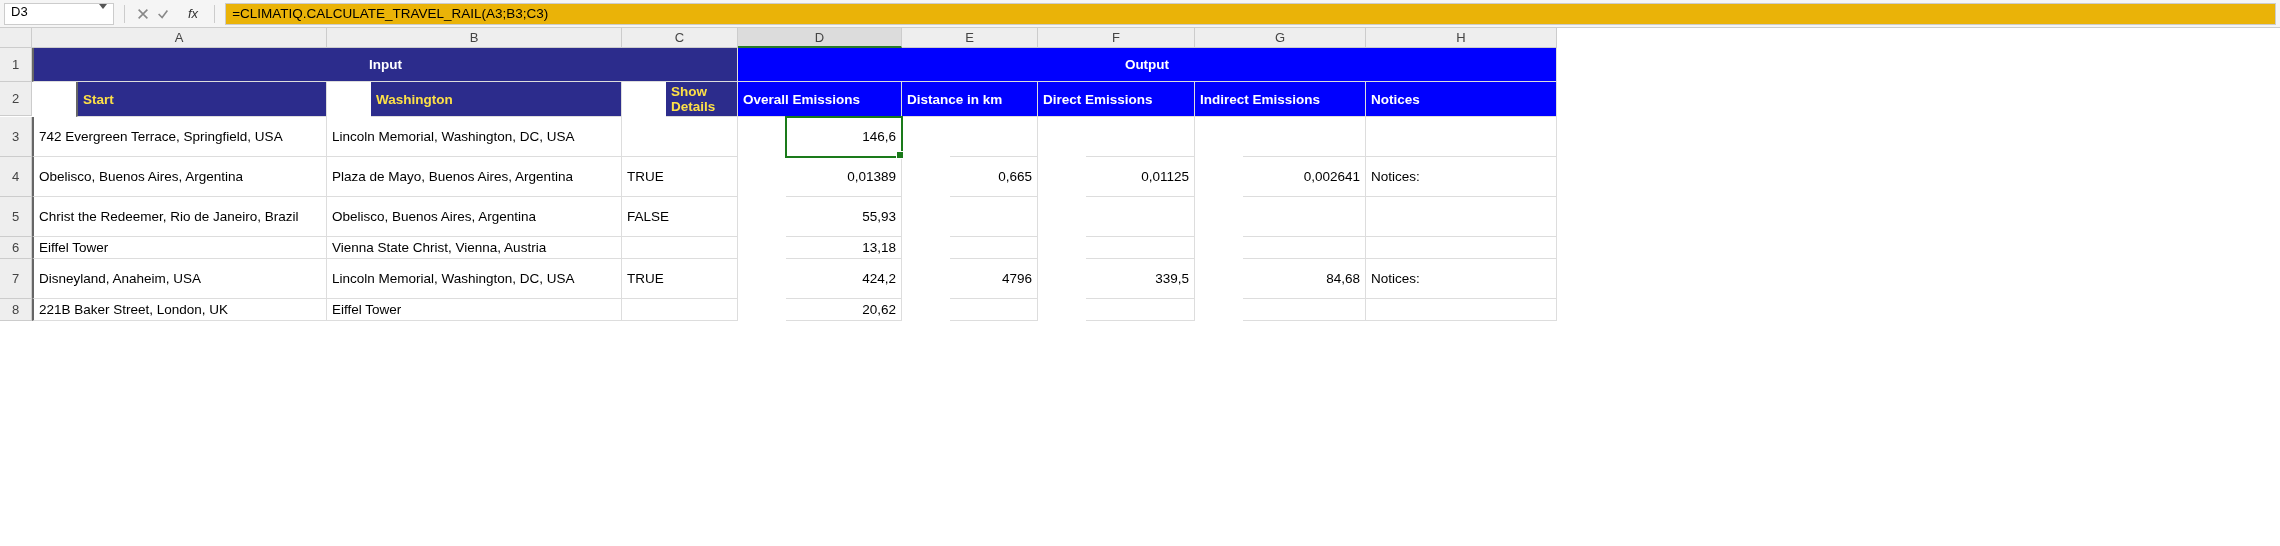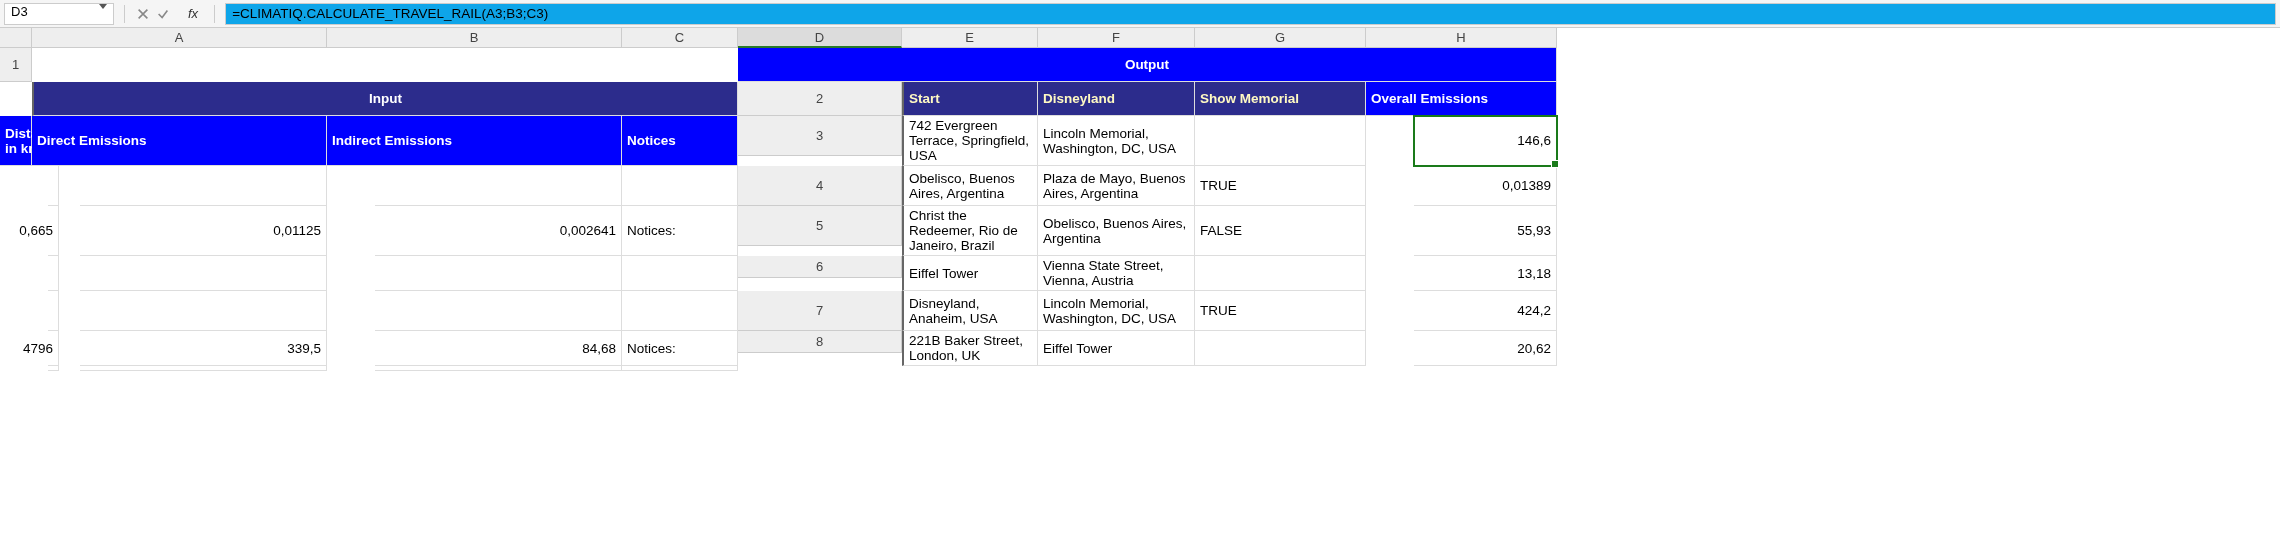--- a/index.html
+++ b/index.html
@@ -11,32 +11,32 @@
 }
 .name-box {
   width: 110px; height: 22px; background: #fff; border: 1px solid #ccc;
   display: flex; align-items: flex-start; padding: 0 6px; justify-content: space-between;
 }
 .dropdown-chevron { width:0; height:0; border-left:4px solid transparent; border-right:4px solid transparent; border-top:5px solid #555; }
 .vdiv { width:1px; height:18px; background:#ccc; margin:0 6px; }
 .fb-icon { width:16px; height:16px; display:inline-flex; align-items:center; justify-content:center; }
 .fb-icon svg { width:14px; height:14px; }
 .fx { font-style: italic; font-size: 13px; color:#333; margin: 0 6px 0 13px; }
-.formula-input { flex:1; height:22px; background:#0ea5e9; border:1px solid #ccc; padding:0 6px; display:flex; align-items:center; font-size:13.5px; }
+.formula-input { flex:1; height:22px; background:#eab308; border:1px solid #ccc; padding:0 6px; display:flex; align-items:center; font-size:13.5px; }
 
 .grid { display:grid; grid-template-columns: 32px 295px 295px 116px 164px 136px 157px 171px 191px; }
 .col-head { background:#eee; border-right:1px solid #ccc; border-bottom:1px solid #ccc; text-align:center; font-size:13px; color:#444; height:20px; line-height:20px; }
 .col-head.sel { background:#dcdcdc; border-bottom:2px solid #2a7a2a; }
 .row-head { background:#eee; border-right:1px solid #ccc; border-bottom:1px solid #ccc; text-align:center; font-size:13px; color:#444; display:flex; align-items:center; justify-content:center; }
 .corner { background:#eee; border-right:1px solid #ccc; border-bottom:1px solid #ccc; }
 
 .cell { border-right:1px solid #ddd; border-bottom:1px solid #ddd; padding:2px 5px; display:flex; align-items:center; font-size:13.5px; background:#fff; }
 .hdr-input { background:#2c2c8c; color:#fff; font-weight:bold; justify-content:center; }
 .hdr-output { background:#0000ff; color:#fff; font-weight:bold; justify-content:center; }
-.subhdr-input { background:#2c2c8c; color:#fef9c3; font-weight:bold; }
+.subhdr-input { background:#2c2c8c; color:#fde047; font-weight:bold;margin-left:44px; }
 .subhdr-output { background:#0000ff; color:#fff; font-weight:bold; }
 .num { justify-content:flex-end;margin-left:48px; }
 .selected-cell { outline:2px solid #1a7a1a; outline-offset:-1px; position:relative; z-index:2; }
 .selected-cell::after { content:""; position:absolute; right:-3px; bottom:-3px; width:6px; height:6px; background:#1a7a1a; border:1px solid #fff; }
 .left-border { border-left: 2px solid #666; }
 </style>
 </head>
 <body>
 
 <div class="formula-bar">
@@ -68,27 +68,27 @@
   <div class="col-head">A</div>
   <div class="col-head">B</div>
   <div class="col-head">C</div>
   <div class="col-head sel">D</div>
   <div class="col-head">E</div>
   <div class="col-head">F</div>
   <div class="col-head">G</div>
   <div class="col-head">H</div>
 
   <div class="row-head" style="height:34px">1</div>
+  <div class="cell hdr-input left-border" style="grid-column:2/5;height:34px">Input</div>
   <div class="cell hdr-output" style="grid-column:5/10;height:34px">Output</div>
-  <div class="cell hdr-input left-border" style="grid-column:2/5;height:34px">Input</div>
 
   <div class="row-head" style="height:34px">2</div>
   <div class="cell subhdr-input left-border">Start</div>
-  <div class="cell subhdr-input">Disneyland</div>
-  <div class="cell subhdr-input">Show Memorial</div>
+  <div class="cell subhdr-input">Washington</div>
+  <div class="cell subhdr-input">Show Details</div>
   <div class="cell subhdr-output">Overall Emissions</div>
   <div class="cell subhdr-output">Distance in km</div>
   <div class="cell subhdr-output">Direct Emissions</div>
   <div class="cell subhdr-output">Indirect Emissions</div>
   <div class="cell subhdr-output">Notices</div>
 
   <div class="row-head" style="height:40px">3</div>
   <div class="cell left-border">742 Evergreen Terrace, Springfield, USA</div>
   <div class="cell">Lincoln Memorial, Washington, DC, USA</div>
   <div class="cell"></div>
@@ -113,21 +113,21 @@
   <div class="cell">Obelisco, Buenos Aires, Argentina</div>
   <div class="cell">FALSE</div>
   <div class="cell num">55,93</div>
   <div class="cell num"></div>
   <div class="cell num"></div>
   <div class="cell num"></div>
   <div class="cell"></div>
 
   <div class="row-head" style="height:22px">6</div>
   <div class="cell left-border">Eiffel Tower</div>
-  <div class="cell">Vienna State Street, Vienna, Austria</div>
+  <div class="cell">Vienna State Christ, Vienna, Austria</div>
   <div class="cell"></div>
   <div class="cell num">13,18</div>
   <div class="cell num"></div>
   <div class="cell num"></div>
   <div class="cell num"></div>
   <div class="cell"></div>
 
   <div class="row-head" style="height:40px">7</div>
   <div class="cell left-border">Disneyland, Anaheim, USA</div>
   <div class="cell">Lincoln Memorial, Washington, DC, USA</div>

